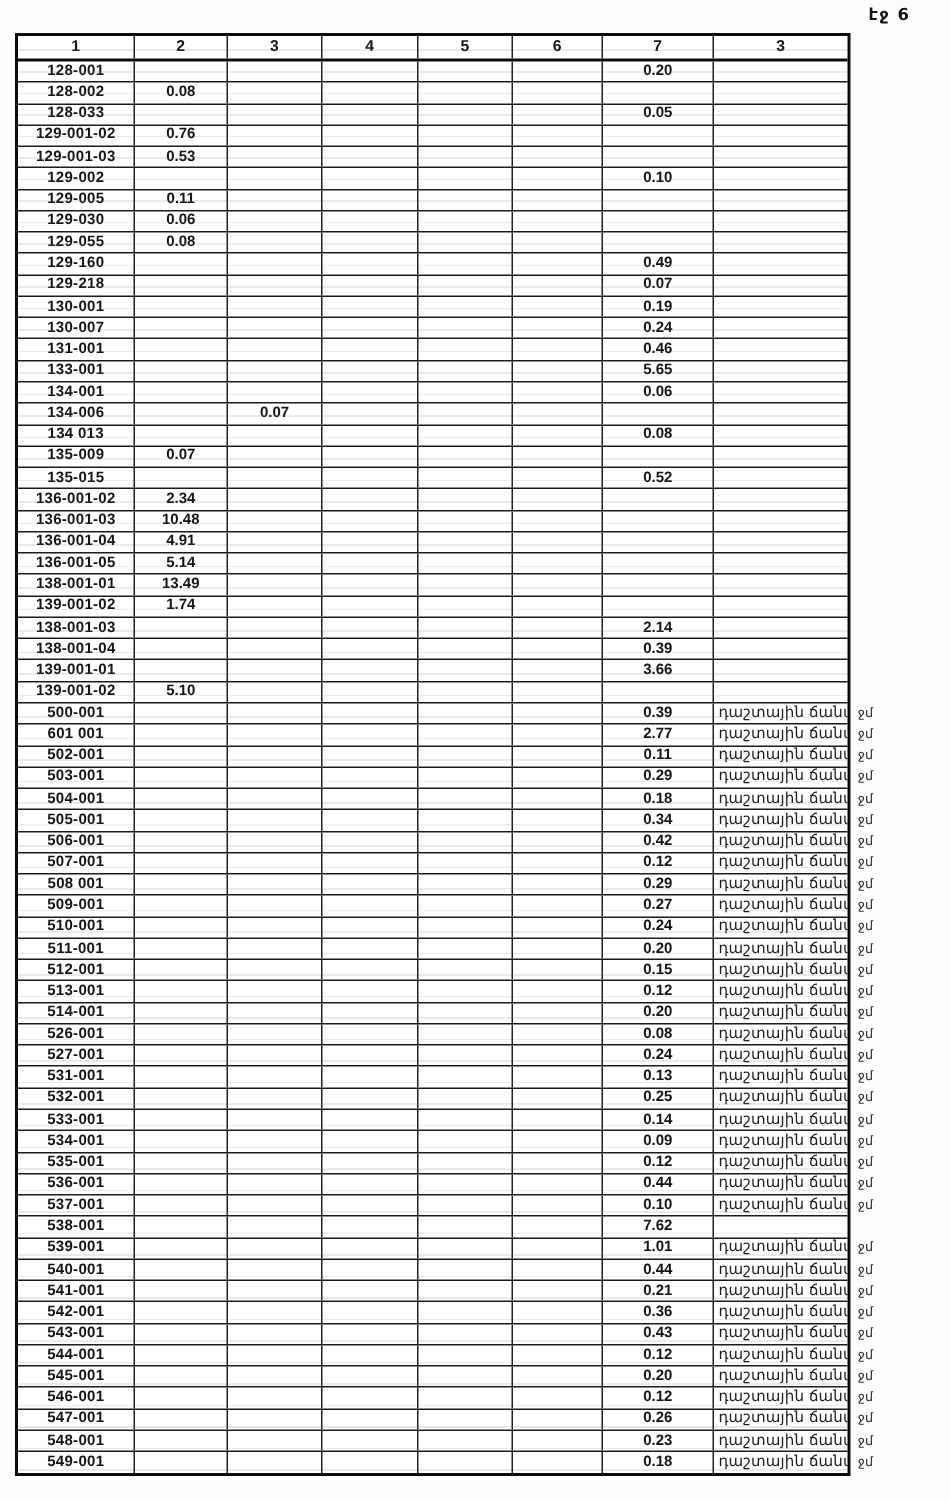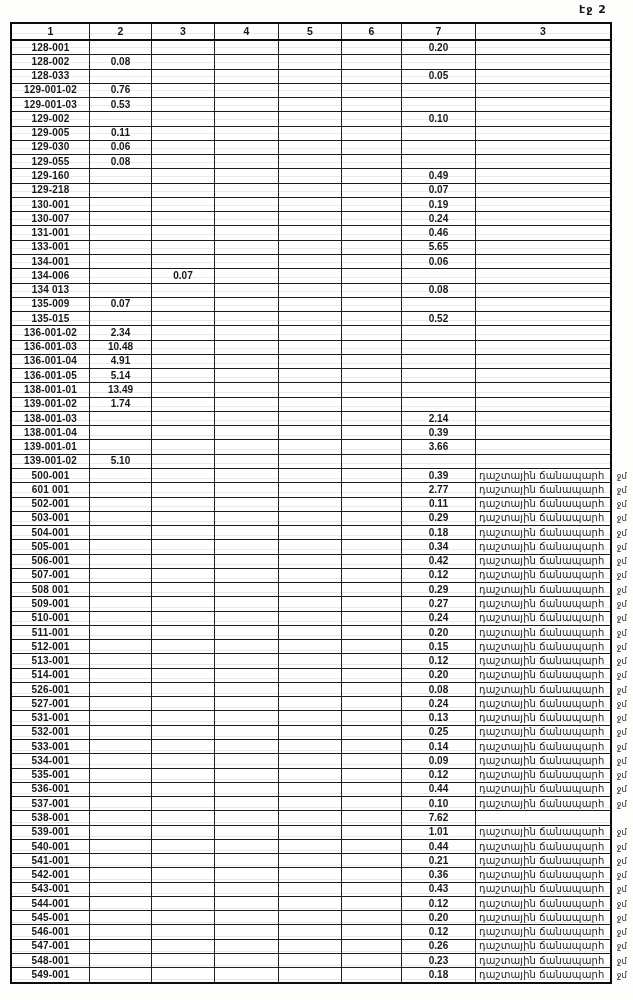--- a/index.html
+++ b/index.html
@@ -7,21 +7,21 @@
     width:633px;height:1000px;position:relative;overflow:hidden;
     background:#fdfdfc;color:#151515;
     font-family:"Liberation Sans","DejaVu Sans",sans-serif;
   }
   .page-label{
     position:absolute;top:3px;right:26px;
     font-size:11px;font-weight:bold;letter-spacing:1px;
     font-family:"DejaVu Sans","Liberation Sans",sans-serif;
   }
   .table{
-    position:absolute;left:10px;top:22px;width:602px;height:962px;
+    position:absolute;left:10px;top:22px;width:557px;height:962px;
     border:2px solid #0c0c0c;box-sizing:border-box;
     display:flex;flex-direction:column;background:#fff;
   }
   
   .table::after{
     content:"";position:absolute;inset:0;pointer-events:none;
     background:repeating-linear-gradient(
       180deg,
       transparent 0px, transparent 9px,
       rgba(110,110,110,0.14) 9px, rgba(110,110,110,0.14) 10px,
@@ -58,21 +58,21 @@
   }
   .mark{
     position:absolute;right:-17px;top:50%;transform:translateY(-50%);
     font-size:8.5px;color:#2a2a2a;
     font-family:"DejaVu Sans",sans-serif;
   }
 </style>
 </head>
 <body>
 
-<div class="page-label">էջ 2</div>
+<div class="page-label">էջ 6</div>
 
 <div class="table">
   <div class="row header">
       <div class="cell hcell c1">1</div>
       <div class="cell hcell c2">2</div>
       <div class="cell hcell c3">3</div>
       <div class="cell hcell c4">4</div>
       <div class="cell hcell c5">5</div>
       <div class="cell hcell c6">6</div>
       <div class="cell hcell c7">7</div>

